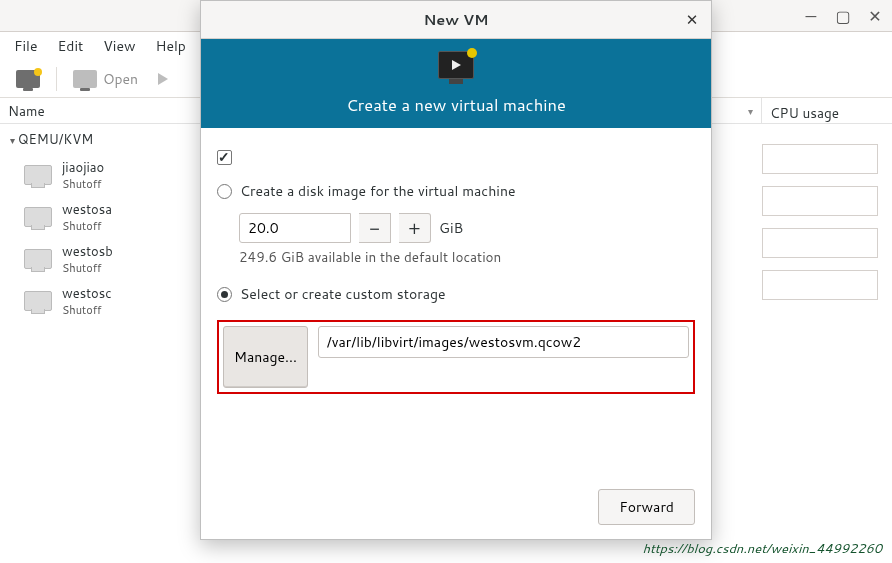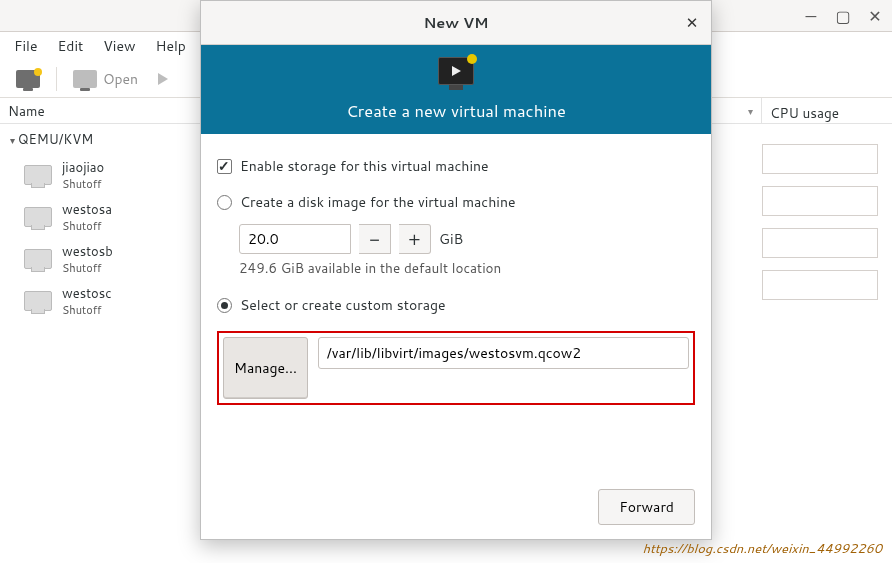--- a/index.html
+++ b/index.html
@@ -37,21 +37,21 @@
     .tree-conn { font-size:13px; padding:6px 6px 6px 10px; color:#2e3436; }
     .tree-conn::before { content:"▾ "; font-size:10px; color:#666; }
     .vm-row { display:flex; align-items:center; gap:10px; padding:4px 0 4px 24px; }
     .small-monitor { width:28px; height:20px; background:#dcdcdc; border:1px solid #bbb; border-radius:2px; position:relative; }
     .small-monitor::before { content:""; position:absolute; bottom:-4px; left:50%; transform:translateX(-50%); width:12px; height:4px; background:#dcdcdc; border:1px solid #bbb; border-top:none; }
     .vm-info .vm-name { font-size:13px; color:#2e3436; font-weight:500; }
     .vm-info .vm-state { font-size:11px; color:#555; }
 
     
     .dialog { position:absolute; left:200px; top:0; width:512px; height:540px; background:#fff; border:1px solid #bfbfbf; box-shadow:0 6px 20px rgba(0,0,0,0.25); display:flex; flex-direction:column; }
-    .dlg-titlebar { height:44px; background:#f6f5f4; border-bottom:1px solid #d5d0cc; display:flex; align-items:center; padding:0 10px; }
+    .dlg-titlebar { height:38px; background:#f6f5f4; border-bottom:1px solid #d5d0cc; display:flex; align-items:center; padding:0 10px; }
     .dlg-title { flex:1; text-align:center; font-size:14.5px; font-weight:600; color:#2e3436; }
     .dlg-close { width:18px; text-align:center; font-size:15px; color:#333; cursor:pointer; }
 
     .dlg-header { background:#0b7299; color:#fff; padding:12px 16px; display:flex; align-items:center; gap:14px;flex-direction:column; }
     .dlg-header-icon { width:36px; height:28px; background:#222; border:1px solid #555; border-radius:2px; position:relative; display:flex; align-items:center; justify-content:center; }
     .dlg-header-icon::before{ content:""; position:absolute; top:-4px; right:-4px; width:10px; height:10px; background:#e6c600; border-radius:50%; }
     .dlg-header-icon .tri { width:0;height:0;border-left:9px solid #eee;border-top:5px solid transparent;border-bottom:5px solid transparent; }
     .dlg-header-icon::after{ content:""; position:absolute; bottom:-6px; left:50%; transform:translateX(-50%); width:14px; height:5px; background:#444; }
     .dlg-header-title { font-size:16.5px; }
     .dlg-header-sub { font-size:13.5px; color:#b3d6e5; }
@@ -70,21 +70,21 @@
     .stepper-btn.plus { border-radius:0 3px 3px 0; border-left:0; }
     .avail { font-size:13.5px; color:#555; margin:4px 0 14px 22px; }
 
     .highlight-box { border:2px solid #d40000; padding:4px; display:flex; gap:10px; margin-top:12px; }
     .manage-btn { padding:20px 10px; background:#e9e6e3; border:1px solid #c3beba; border-radius:3px; font-size:14px; cursor:pointer; box-shadow:inset 0 -1px 0 #d0ccc8; }
     .path-input { flex:1; height:32px; border:1px solid #c7c2be; border-radius:3px; padding:0 8px; font-size:14px; }
 
     .dlg-footer { padding:14px 16px; display:flex; justify-content:flex-end; gap:10px; border-top:0; }
     .dlg-btn { padding:7px 20px; background:#f6f5f4; border:1px solid #c3beba; border-radius:3px; font-size:14px; cursor:pointer; }
 
-    .watermark { position:absolute; right:10px; bottom:6px; color:#a16207; font-size:13px; font-style:italic; }
+    .watermark { position:absolute; right:10px; bottom:6px; color:#14532d; font-size:13px; font-style:italic; }
   </style>
 </head>
 <body>
 
 <div class="parent-titlebar">
   <span class="win-btn">—</span>
   <span class="win-btn">▢</span>
   <span class="win-btn">✕</span>
 </div>
 
@@ -169,21 +169,20 @@
         <div class="tri"></div>
       </div>
     <div>
       <div class="dlg-header-title">Create a new virtual machine</div>
     </div>
   </div>
 
   <div class="dlg-body">
     <div class="opt-row">
       <span class="chk checked"></span>
-      <span>Enable storage for this virtual machine</span>
     </div>
 
     <div class="opt-row" style="margin-top:8px">
       <span class="radio"></span>
       <span>Create a disk image for the virtual machine</span>
     </div>
 
     <div class="size-row">
       <input class="size-input" value="20.0" style="">
       <span class="stepper-btn minus">−</span>

